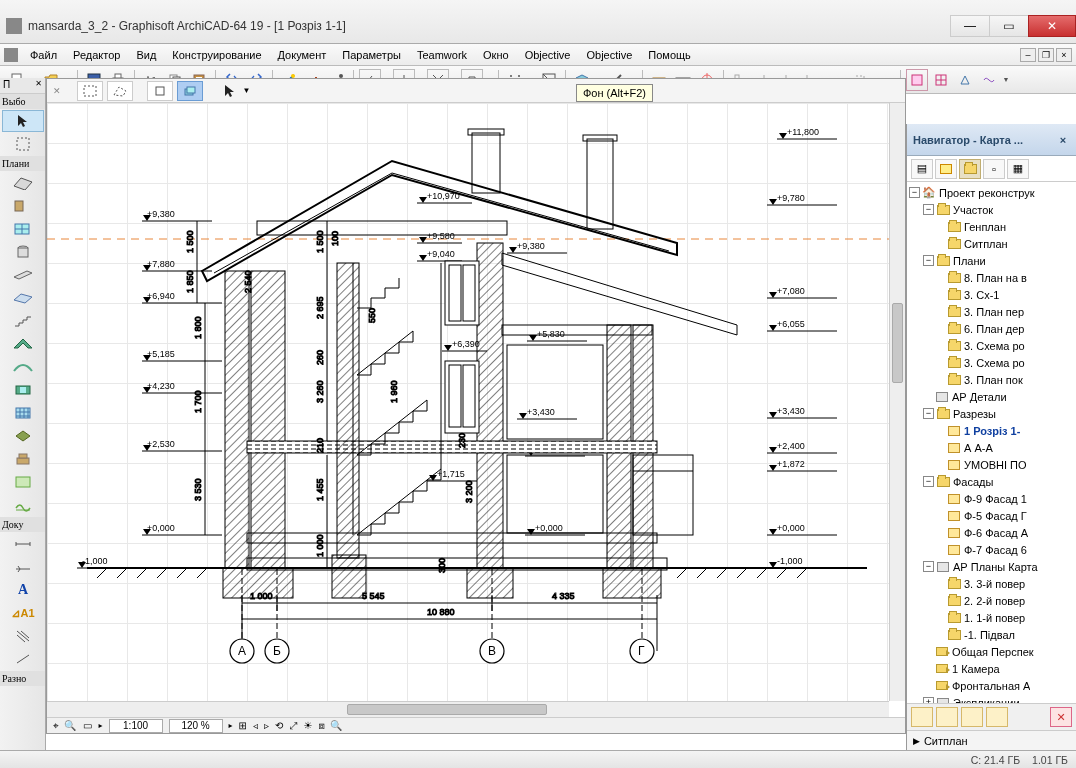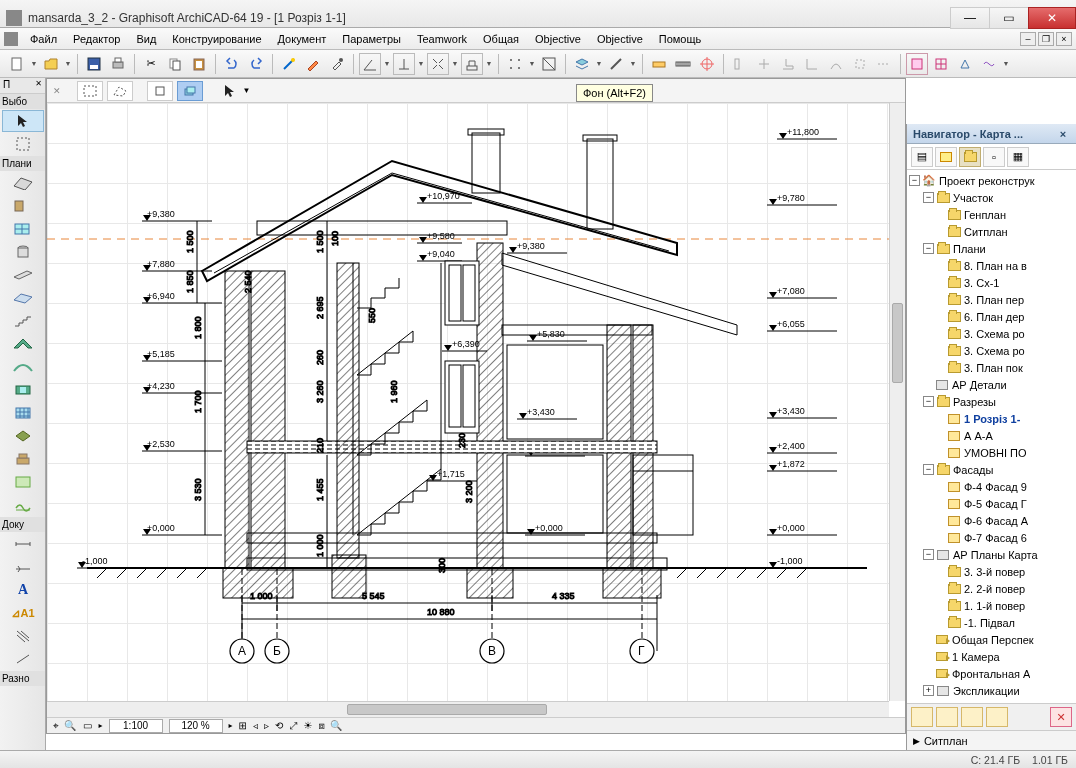--- a/index.html
+++ b/index.html
@@ -1,19 +1,19 @@
 <!DOCTYPE html>
 <html><head>
 <meta charset="utf-8">
 <style>
 * { box-sizing: border-box; margin: 0; padding: 0; }
 body { font-family: "Segoe UI", Tahoma, sans-serif; font-size: 11px; background: #fff; overflow: hidden; width: 1076px; height: 768px; }
 
 
-.titlebar { height: 28px; background: linear-gradient(#f5f5f5,#e8e8e8); border-bottom: 1px solid #aaa; display: flex; align-items: center; padding: 8px 0 0 6px; }
+.titlebar { height: 44px; background: linear-gradient(#f5f5f5,#e8e8e8); border-bottom: 1px solid #aaa; display: flex; align-items: center; padding: 8px 0 0 6px; }
 .titlebar .icon { width: 16px; height: 16px; background: #888; margin-right: 6px; }
 .titlebar .title { flex: 1; color: #333; font-size: 12px; }
 .winbtns { display: flex; height: 22px; }
 .winbtn { width: 40px; height: 22px; border: 1px solid #ccc; background: linear-gradient(#f6f6f6,#e6e6e6); display: flex; align-items: center; justify-content: center; margin-left: -1px; font-size: 12px; cursor: default; }
 .winbtn.close { background: linear-gradient(#e56c6c,#c83030); border-color: #a22; color: #fff; width: 48px; }
 
 
 .menubar { height: 22px; background: linear-gradient(#fafafa,#ececec); border-bottom: 1px solid #bbb; display: flex; align-items: center; padding: 0 4px; }
 .menubar .menu { padding: 2px 8px; cursor: default; }
 .menubar .spacer { flex: 1; }
@@ -27,21 +27,21 @@
 .dd { width: 8px; height: 22px; display:flex; align-items:center; justify-content:center; font-size:7px; color:#555;}
 
 
 .tooltip { position: absolute; left: 576px; top: 84px; background: #ffffe1; border: 1px solid #888; padding: 2px 6px; font-size: 11px; z-index: 100; }
 
 
 .left-panel { position: absolute; left: 0; top: 78px; width: 46px; bottom: 18px; background: linear-gradient(90deg,#f2f2f2,#e6e6e6); border-right: 1px solid #aaa; overflow: hidden;}
 .left-panel .hdr { height: 16px; font-size: 10px; padding: 1px 3px; border-bottom: 1px solid #ccc; background:#e8e8e8;}
 .left-panel .tool { width: 42px; height: 22px; display: flex; align-items: center; justify-content: center; margin: 1px 2px; border:1px solid transparent;}
 .left-panel .tool.sel { background:#cde6f7; border:1px solid #8ab7d6;}
-.lp-label { font-size:10px; padding:2px; background:#e0e0e0;}
+.lp-label { font-size:10px; padding:2px; background:#e0e0e0;font-family:Liberation Serif, serif;}
 
 
 .canvas-wrap { position: absolute; left: 46px; top: 78px; right: 170px; bottom: 34px; border: 1px solid #999; background: #fff; overflow:hidden;}
 .quick-row { height: 24px; border-bottom: 1px solid #ccc; display:flex; align-items:center; gap:4px; padding:0 6px; background:#f4f4f4;}
 .quick-row .qbtn { width:26px; height:20px; border:1px solid #ccc; background:#fff; display:flex; align-items:center; justify-content:center; font-size:10px;}
 .quick-row .qbtn.blue { background:#aecdf2; border-color:#6a9cd4;}
 .drawing-area { position: absolute; left:0; top:24px; right:16px; bottom:32px; overflow:hidden; }
 .grid-bg { position:absolute; inset:0;
   background-image:
     linear-gradient(#e8e8e8 1px, transparent 1px),
@@ -50,21 +50,21 @@
 }
 .vsb { position:absolute; right:0; top:24px; width:16px; bottom:32px; background:#eee; border-left:1px solid #ccc;}
 .vsb .thumb { position:absolute; left:2px; right:2px; top:200px; height:80px; background:#c8c8c8; border:1px solid #aaa; border-radius:2px;}
 .hsb { position:absolute; left:0; right:16px; bottom:16px; height:16px; background:#eee; border-top:1px solid #ccc;}
 .hsb .thumb { position:absolute; top:2px; bottom:2px; left:300px; width:200px; background:#c8c8c8; border:1px solid #aaa; border-radius:2px;}
 .bottombar { position:absolute; left:0; right:0; bottom:0; height:16px; background:#f0f0f0; border-top:1px solid #ccc; display:flex; align-items:center; gap:6px; padding:0 6px; font-size:10px;}
 .bottombar .binp { width:54px; height:14px; border:1px solid #aaa; background:#fff; text-align:center; font-size:10px;}
 
 
 .navigator { position: absolute; right: 0; top: 124px; width: 170px; bottom: 18px; border-left: 1px solid #999; background: #f4f4f4; display:flex; flex-direction:column;}
-.nav-title { height: 20px; background: linear-gradient(#dfe9f5,#c4d6eb); border-bottom: 1px solid #9ab; display:flex; align-items:center; padding:0 6px; font-size:11px; font-weight:bold; color:#2a4a6a;}
+.nav-title { height: 32px; background: linear-gradient(#dfe9f5,#c4d6eb); border-bottom: 1px solid #9ab; display:flex; align-items:center; padding:0 6px; font-size:11px; font-weight:bold; color:#2a4a6a;}
 .nav-title .x { margin-left:auto; width:14px; text-align:center;}
 .nav-iconrow { height:26px; background:#fff; border-bottom:1px solid #ccc; display:flex; align-items:center; gap:2px; padding:0 4px;}
 .nav-iconrow .ib { width:22px; height:20px; border:1px solid #ccc; background:#f8f8f8; display:flex; align-items:center; justify-content:center;}
 .nav-iconrow .ib.sel { background:#e8e0c4; border-color:#c0ad70;}
 .tree { flex:1; background:#fff; border-bottom:1px solid #ccc; overflow:auto; padding:2px 0;}
 .tn { display:flex; align-items:center; height:17px; white-space:nowrap;}
 .tn .ind { flex-shrink:0;}
 .tn .exp { width:11px; height:11px; border:1px solid #888; background:#fff; font-size:9px; line-height:9px; text-align:center; margin-right:2px; flex-shrink:0;}
 .tn .ficon { width:14px; height:12px; margin-right:3px; flex-shrink:0; display:flex; align-items:center; justify-content:center;}
 .tn .lbl { font-size:11px; overflow:hidden; text-overflow:ellipsis;}
@@ -113,21 +113,21 @@
 
 <div class="menubar">
   <span class="icon" style="width:14px;height:14px;background:#888;margin-right:4px"></span>
   <span class="menu">Файл</span>
   <span class="menu">Редактор</span>
   <span class="menu">Вид</span>
   <span class="menu">Конструирование</span>
   <span class="menu">Документ</span>
   <span class="menu">Параметры</span>
   <span class="menu">Teamwork</span>
-  <span class="menu">Общая</span>
+  <span class="menu">Окно</span>
   <span class="menu">Objective</span>
   <span class="menu">Objective</span>
   <span class="menu">Помощь</span>
   <span class="spacer"></span>
   <span class="mdi-btn">–</span>
   <span class="mdi-btn">❐</span>
   <span class="mdi-btn">×</span>
 </div>
 
 <div class="toolbar">
@@ -975,21 +975,21 @@
         <span class="ficon">
           <span class="folder-ico"></span>
         </span>
         <span class="lbl">Фасады</span>
       </div>
     <div class="tn">
         <span class="ind" style="width:40px"></span>
         <span class="ficon">
           <span class="section-ico"></span>
         </span>
-        <span class="lbl">Ф-4 Фасад 9</span>
+        <span class="lbl">Ф-9 Фасад 1</span>
       </div>
     <div class="tn">
         <span class="ind" style="width:40px"></span>
         <span class="ficon">
           <span class="section-ico"></span>
         </span>
         <span class="lbl">Ф-5 Фасад Г</span>
       </div>
     <div class="tn">
         <span class="ind" style="width:40px"></span>

